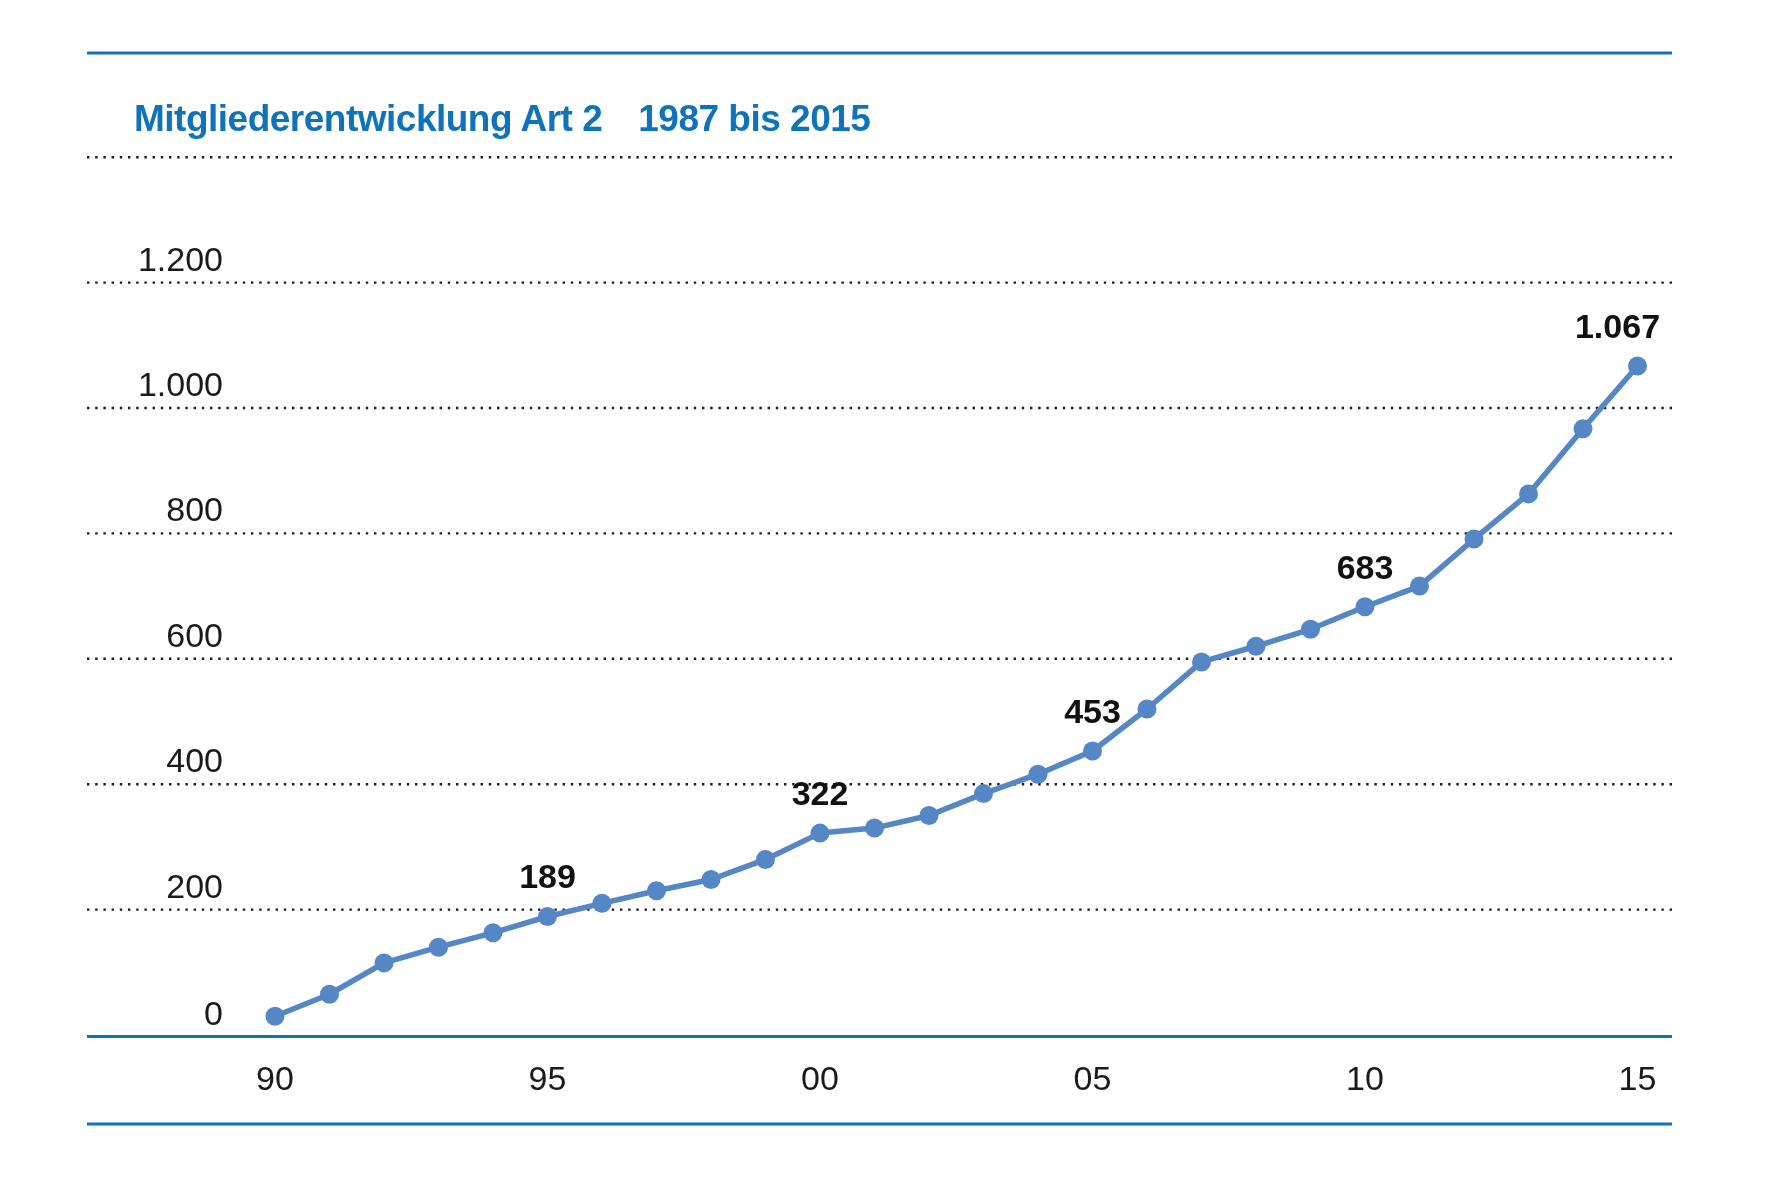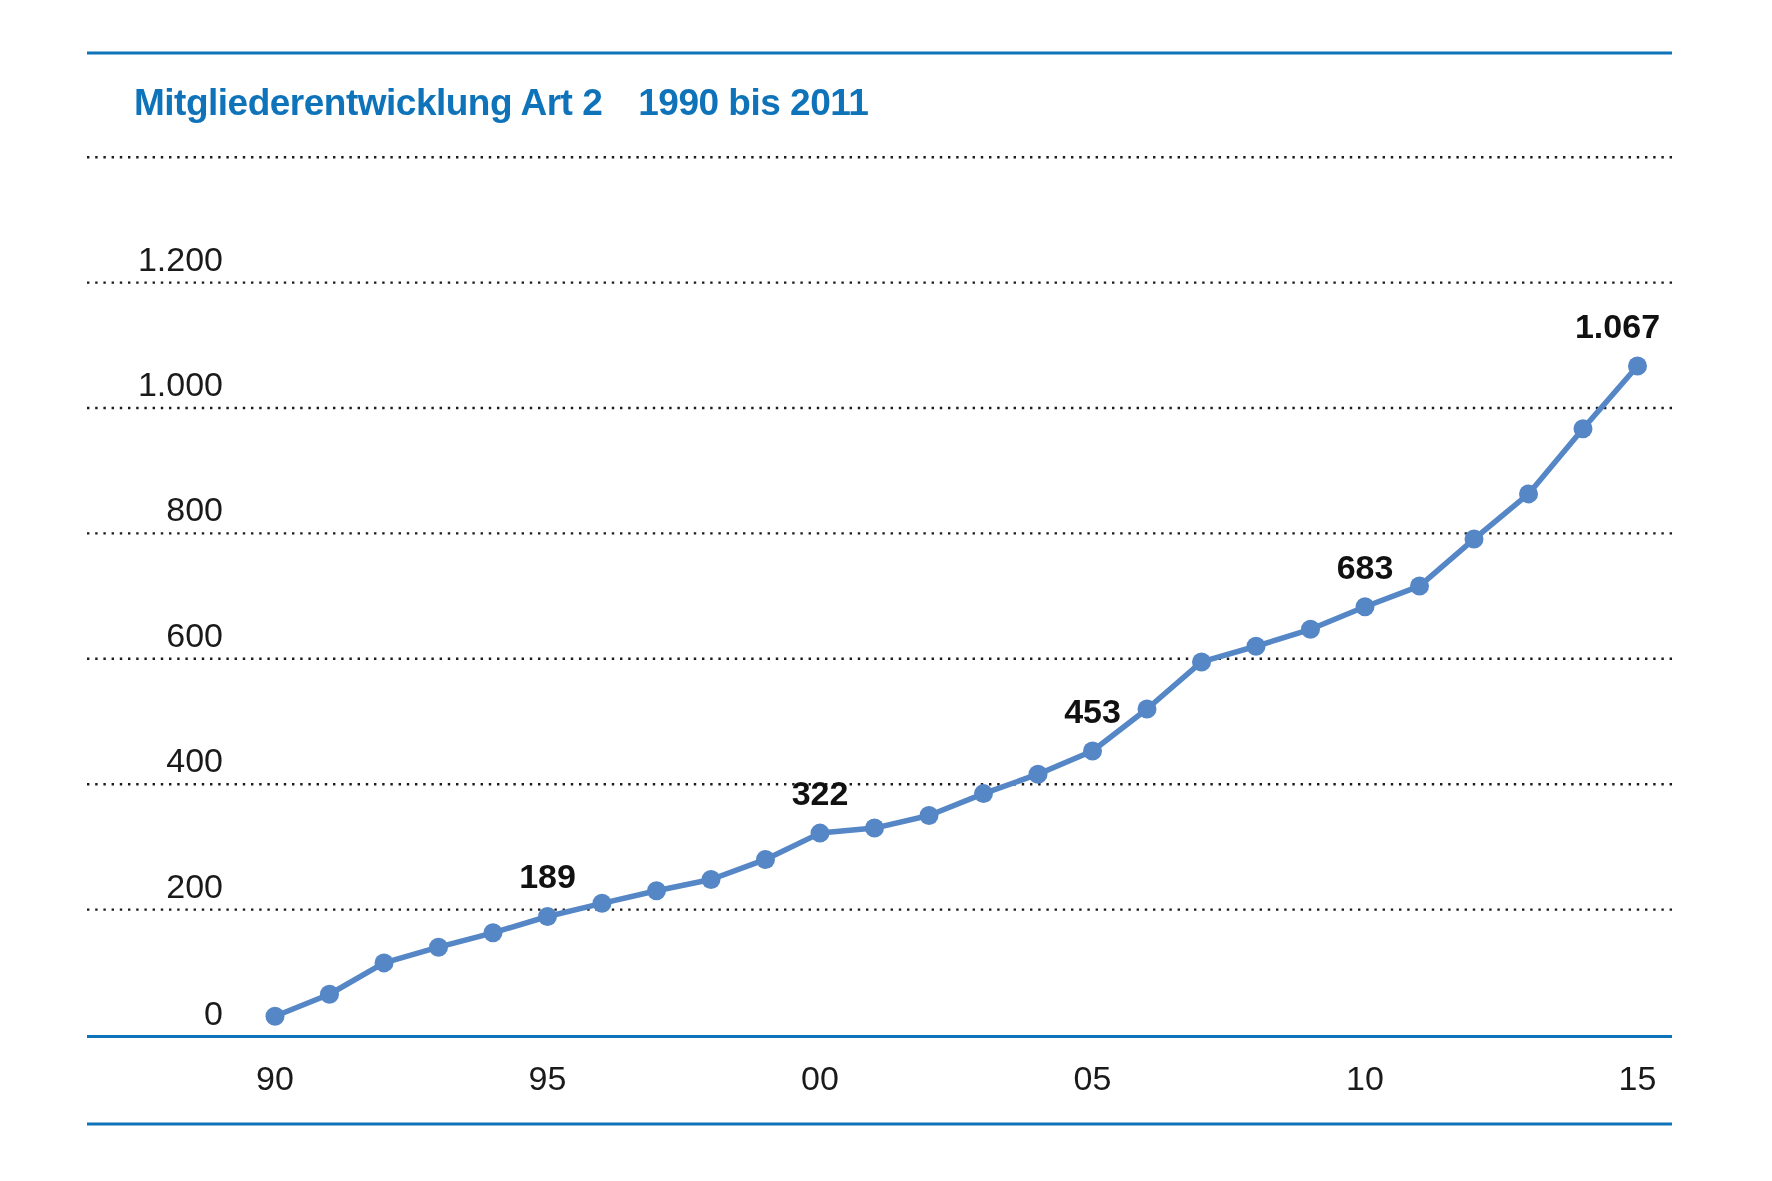--- a/index.html
+++ b/index.html
@@ -1,33 +1,33 @@
 <!DOCTYPE html>
 <html><head>
 <meta charset="utf-8">
 <style>
   html,body{margin:0;padding:0;background:#ffffff;}
   body{font-family:"Liberation Sans","DejaVu Sans",sans-serif;}
   .stage{position:relative;width:1772px;height:1181px;background:#ffffff;overflow:hidden;}
   .chart-title{
-    position:absolute;left:134px;top:84px;
+    position:absolute;left:134px;top:100px;
     display:flex;align-items:baseline;column-gap:36px;
     font-size:37px;font-weight:700;letter-spacing:-0.5px;line-height:1;
     white-space:nowrap;
   }
   svg{position:absolute;left:0;top:0;}
   svg text{font-family:"Liberation Sans","DejaVu Sans",sans-serif;}
 </style>
 </head>
 <body>
 
 <div class="stage">
   <div class="chart-title" style="color: rgb(15, 115, 186);">
     <span>Mitgliederentwicklung Art 2</span>
-    <span>1990 bis 2011</span>
+    <span>1987 bis 2015</span>
   </div>
   <svg id="plot" width="1772" height="1181" viewBox="0 0 1772 1181" xmlns="http://www.w3.org/2000/svg">
       <line x1="87" x2="1672" y1="909.6" y2="909.6" stroke="#1b1b1b" stroke-width="2.4" stroke-dasharray="2.4 5.8"></line>
       <line x1="87" x2="1672" y1="784.2" y2="784.2" stroke="#1b1b1b" stroke-width="2.4" stroke-dasharray="2.4 5.8"></line>
       <line x1="87" x2="1672" y1="658.8" y2="658.8" stroke="#1b1b1b" stroke-width="2.4" stroke-dasharray="2.4 5.8"></line>
       <line x1="87" x2="1672" y1="533.4" y2="533.4" stroke="#1b1b1b" stroke-width="2.4" stroke-dasharray="2.4 5.8"></line>
       <line x1="87" x2="1672" y1="408" y2="408" stroke="#1b1b1b" stroke-width="2.4" stroke-dasharray="2.4 5.8"></line>
       <line x1="87" x2="1672" y1="282.6" y2="282.6" stroke="#1b1b1b" stroke-width="2.4" stroke-dasharray="2.4 5.8"></line>
       <line x1="87" x2="1672" y1="157.20000000000005" y2="157.20000000000005" stroke="#1b1b1b" stroke-width="2.4" stroke-dasharray="2.4 5.8"></line>
       <line x1="87" x2="1672" y1="53" y2="53" stroke="#0f73ba" stroke-width="3"></line>

